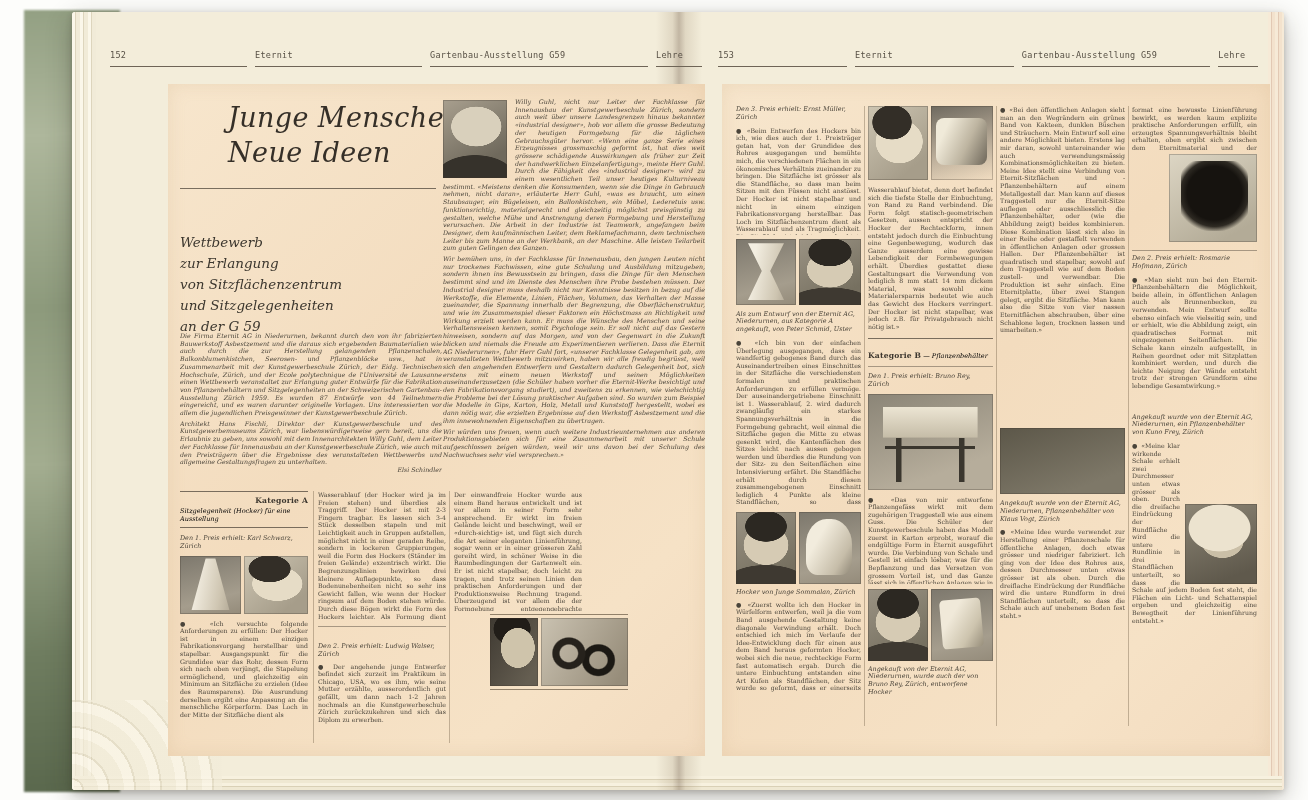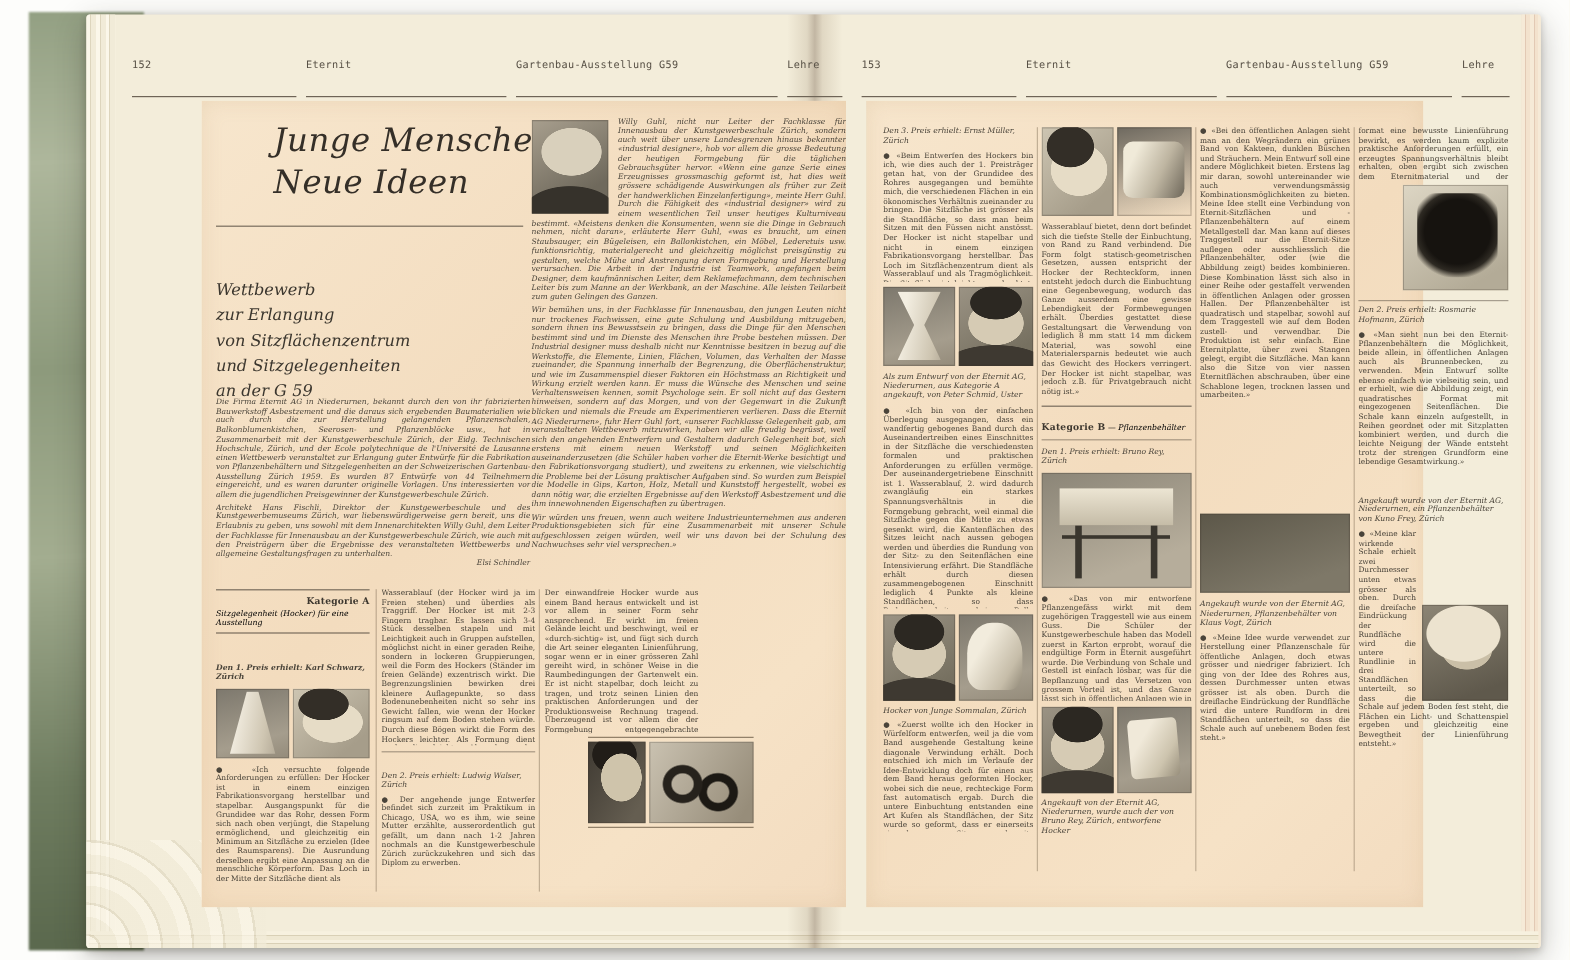--- a/index.html
+++ b/index.html
@@ -20,21 +20,21 @@
     border-radius:0 0 3px 3px;}
   .fan-corner{position:absolute;left:0;bottom:0;width:150px;height:90px;opacity:.7;
     background:repeating-radial-gradient(circle at 0% 100%,#fbf6e8 0 10px,rgba(220,212,188,.8) 10px 12px,#f2ecd9 12px 26px);
     border-radius:0 0 0 3px;}
   .spine{position:absolute;left:584px;top:0;width:46px;height:100%;
     background:linear-gradient(90deg,rgba(0,0,0,0) 0%,rgba(110,85,55,.14) 36%,rgba(80,55,35,.30) 50%,rgba(110,85,55,.14) 64%,rgba(0,0,0,0) 100%);}
   
   .phead{position:absolute;top:50px;display:flex;gap:8px;
     font-family:"DejaVu Sans Mono","Liberation Mono",monospace;font-size:8.5px;
     color:#575045;letter-spacing:.3px;}
-  .phead .seg{border-bottom:1px solid #6e6456;padding-bottom:20px;white-space:nowrap;}
+  .phead .seg{border-bottom:1px solid #6e6456;padding-bottom:6px;white-space:nowrap;}
   
   .panel{position:absolute;top:84px;width:540px;height:672px;
     background:linear-gradient(135deg,#f7e6cd 0%,#f3dcbe 45%,#f6e2c6 80%,#f3dcc0 100%);
     box-shadow:inset 0 0 18px rgba(190,150,100,.18);}
   .title{font-style:italic;font-size:27px;line-height:1.3;color:#352f28;letter-spacing:.4px;}
   .subt{font-style:italic;font-size:13.5px;line-height:1.55;color:#3b362e;margin-top:24px;}
   .rule{background:#5a5043;height:1px;opacity:.8;}
   .vrule{position:absolute;width:1px;background:rgba(95,78,55,.35);}
   .tj{text-align:justify;hyphens:none;color:#4a443a;overflow:hidden;}
   .t6{font-size:6.2px;line-height:7.6px;}
@@ -160,21 +160,21 @@
       <p class="blk">Willy Guhl, nicht nur Leiter der Fachklasse für Innenausbau der Kunstgewerbeschule Zürich, sondern auch weit über unsere Landesgrenzen hinaus bekannter «industrial designer», hob vor allem die grosse Bedeutung der heutigen Formgebung für die täglichen Gebrauchsgüter hervor. «Wenn eine ganze Serie eines Erzeugnisses grossmaschig geformt ist, hat dies weit grössere schädigende Auswirkungen als früher zur Zeit der handwerklichen Einzelanfertigung», meinte Herr Guhl. Durch die Fähigkeit des «industrial designer» wird zu einem wesentlichen Teil unser heutiges Kulturniveau bestimmt. «Meistens denken die Konsumenten, wenn sie die Dinge in Gebrauch nehmen, nicht daran», erläuterte Herr Guhl, «was es braucht, um einen Staubsauger, ein Bügeleisen, ein Ballonkistchen, ein Möbel, Lederetuis usw. funktionsrichtig, materialgerecht und gleichzeitig möglichst preisgünstig zu gestalten, welche Mühe und Anstrengung deren Formgebung und Herstellung verursachen. Die Arbeit in der Industrie ist Teamwork, angefangen beim Designer, dem kaufmännischen Leiter, dem Reklamefachmann, dem technischen Leiter bis zum Manne an der Werkbank, an der Maschine. Alle leisten Teilarbeit zum guten Gelingen des Ganzen.</p>
       <p class="blk" style="margin-top:3px;">Wir bemühen uns, in der Fachklasse für Innenausbau, den jungen Leuten nicht nur trockenes Fachwissen, eine gute Schulung und Ausbildung mitzugeben, sondern ihnen ins Bewusstsein zu bringen, dass die Dinge für den Menschen bestimmt sind und im Dienste des Menschen ihre Probe bestehen müssen. Der Industrial designer muss deshalb nicht nur Kenntnisse besitzen in bezug auf die Werkstoffe, die Elemente, Linien, Flächen, Volumen, das Verhalten der Masse zueinander, die Spannung innerhalb der Begrenzung, die Oberflächenstruktur, und wie im Zusammenspiel dieser Faktoren ein Höchstmass an Richtigkeit und Wirkung erzielt werden kann. Er muss die Wünsche des Menschen und seine Verhaltensweisen kennen, somit Psychologe sein. Er soll nicht auf das Gestern hinweisen, sondern auf das Morgen, und von der Gegenwart in die Zukunft blicken und niemals die Freude am Experimentieren verlieren. Dass die Eternit AG Niederurnen», fuhr Herr Guhl fort, «unserer Fachklasse Gelegenheit gab, am veranstalteten Wettbewerb mitzuwirken, haben wir alle freudig begrüsst, weil sich den angehenden Entwerfern und Gestaltern dadurch Gelegenheit bot, sich erstens mit einem neuen Werkstoff und seinen Möglichkeiten auseinanderzusetzen (die Schüler haben vorher die Eternit-Werke besichtigt und den Fabrikationsvorgang studiert), und zweitens zu erkennen, wie vielschichtig die Probleme bei der Lösung praktischer Aufgaben sind. So wurden zum Beispiel die Modelle in Gips, Karton, Holz, Metall und Kunststoff hergestellt, wobei es dann nötig war, die erzielten Ergebnisse auf den Werkstoff Asbestzement und die ihm innewohnenden Eigenschaften zu übertragen.</p>
       <p class="blk" style="margin-top:3px;">Wir würden uns freuen, wenn auch weitere Industrieunternehmen aus anderen Produktionsgebieten sich für eine Zusammenarbeit mit unserer Schule aufgeschlossen zeigen würden, weil wir uns davon bei der Schulung des Nachwuchses sehr viel versprechen.»</p>
     </div>
 
     <div style="position:absolute;left:12px;top:407px;width:128px;">
       <div class="rule"></div>
       <div class="kath" style="margin-top:4px;text-align:right;">Kategorie A</div>
       <div class="katsub" style="margin-top:2px;">Sitzgelegenheit (Hocker) für eine Ausstellung</div>
       <div class="rule" style="margin-top:4px;"></div>
-      <div class="cap" style="margin-top:25px;font-weight:bold;">Den 1. Preis erhielt: Karl Schwarz, Zürich</div>
+      <div class="cap" style="margin-top:7px;">Den 1. Preis erhielt: Karl Schwarz, Zürich</div>
       <div class="row" style="margin-top:5px;">
         <span class="ph pr pr-cone" style="width:61px;height:58px;">
             <i class="sh"></i>
           </span>
         <span class="ph po-light" style="width:64px;height:58px;"></span>
       </div>
       <div class="tj t6" style="margin-top:6px;height:134px;">● «Ich versuchte folgende Anforderungen zu erfüllen: Der Hocker ist in einem einzigen Fabrikationsvorgang herstellbar und stapelbar. Ausgangspunkt für die Grundidee war das Rohr, dessen Form sich nach oben verjüngt, die Stapelung ermöglichend, und gleichzeitig ein Minimum an Sitzfläche zu erzielen (Idee des Raumsparens). Die Ausrundung derselben ergibt eine Anpassung an die menschliche Körperform. Das Loch in der Mitte der Sitzfläche dient als</div>
     </div>
 
     <div class="vrule" style="left:145px;top:407px;height:252px;"></div>
@@ -192,21 +192,21 @@
     <div style="position:absolute;left:322px;top:530px;width:138px;border-top:1px solid rgba(80,65,45,.6);border-bottom:1px solid rgba(80,65,45,.6);padding:3px 0;">
       <div class="row">
         <span class="ph po-dark" style="width:48px;height:68px;"></span>
         <span class="ph pr-curvpair" style="width:87px;height:68px;">
             <i class="sh"></i>
           </span>
       </div>
     </div>
   </div>
 
-  <div class="panel" style="left:722px;width:464px;">
+  <div class="panel" style="left:722px;width:548px;">
 
     <div class="vrule" style="left:142px;top:22px;height:620px;"></div>
     <div class="vrule" style="left:274px;top:22px;height:620px;"></div>
     <div class="vrule" style="left:406px;top:22px;height:620px;"></div>
 
     <div style="position:absolute;left:14px;top:22px;width:125px;">
       <div class="cap">Den 3. Preis erhielt: Ernst Müller, Zürich</div>
       <div class="tj t6" style="margin-top:5px;height:108px;">● «Beim Entwerfen des Hockers bin ich, wie dies auch der 1. Preisträger getan hat, von der Grundidee des Rohres ausgegangen und bemühte mich, die verschiedenen Flächen in ein ökonomisches Verhältnis zueinander zu bringen. Die Sitzfläche ist grösser als die Standfläche, so dass man beim Sitzen mit den Füssen nicht anstösst. Der Hocker ist nicht stapelbar und nicht in einem einzigen Fabrikationsvorgang herstellbar. Das Loch im Sitzflächenzentrum dient als Wasserablauf und als Tragmöglichkeit. Die Sitzfläche ist leicht ausgebuchtet, der innere Teil steht zum oberen in einem bestimmten Spannungsverhältnis.»</div>
       <div class="row" style="margin-top:4px;">
         <span class="ph pr pr-hour" style="width:60px;height:66px;">

